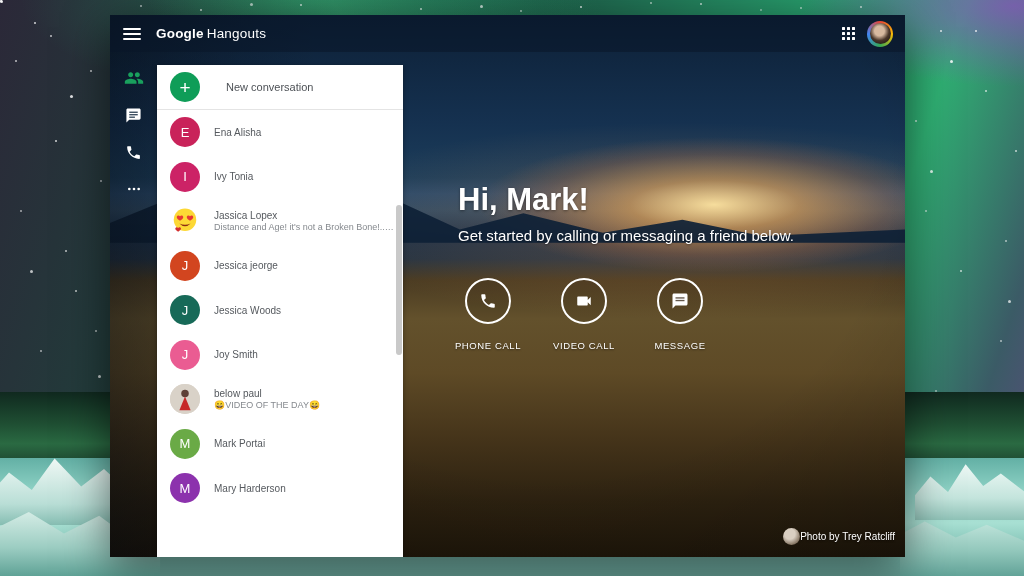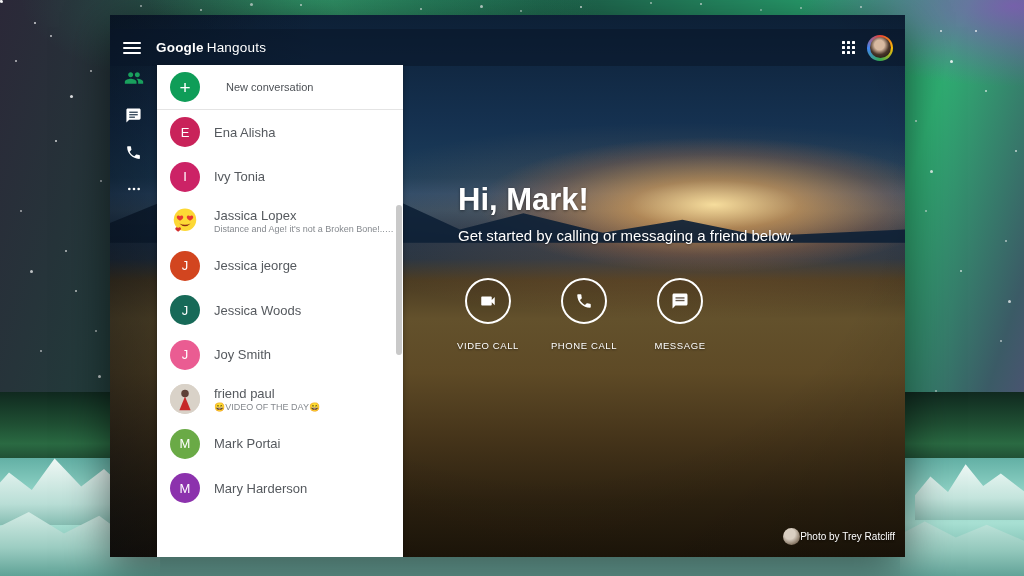--- a/index.html
+++ b/index.html
@@ -51,21 +51,21 @@
     background:linear-gradient(180deg,#0d2036 0%,#153150 20%,#1c3d5a 30%,#29496a 33%,#2f4a63 36%,#1c3048 41%,#233242 45%,#4a3b22 49%,#63512c 56%,#5e4a26 66%,#45341a 78%,#2c2110 90%,#1e160a 100%); }
   .photo-glow { position:absolute; inset:0;
     background:radial-gradient(ellipse 38% 16% at 76% 35%, rgba(255,228,160,.95) 0%, rgba(250,175,85,.55) 28%, rgba(220,125,60,.22) 58%, transparent 78%),
                radial-gradient(ellipse 70% 26% at 72% 38%, rgba(255,160,80,.22), transparent 70%); }
   .photo-mountains { position:absolute; left:0; top:30%; width:100%; height:12%; background:#0e2136; opacity:.92;
     clip-path:polygon(0 70%,6% 40%,12% 75%,20% 25%,28% 70%,36% 35%,44% 80%,52% 55%,62% 85%,72% 65%,82% 90%,100% 80%,100% 100%,0 100%); }
   .photo-vignette { position:absolute; inset:0;
     background:linear-gradient(90deg, rgba(5,10,18,.4), transparent 26%),
                radial-gradient(ellipse at 55% 32%, transparent 55%, rgba(0,0,0,.28) 100%); }
 
-  .topbar { position:absolute; left:0; top:14px; width:100%; height:37px; background:rgba(9,22,40,.55);
+  .topbar { position:absolute; left:0; top:0; width:100%; height:37px; background:rgba(9,22,40,.55);
     display:flex; align-items:center; color:#fff; }
   .hamburger { width:18px; height:12px; margin-left:13px; display:flex; flex-direction:column; justify-content:space-between; cursor:pointer; }
   .hamburger span { display:block; height:2px; background:#fff; border-radius:1px; }
   .app-title { margin-left:15px; font-size:13.5px; letter-spacing:.2px; }
   .app-title .brand { font-weight:700; }
   .app-title .product { font-weight:400; margin-left:3px; }
   .topbar-right { margin-left:auto; display:flex; align-items:center; gap:12px; margin-right:12px; }
   .apps-grid { display:grid; grid-template-columns:repeat(3,3px); grid-template-rows:repeat(3,3px); gap:2px; cursor:pointer; }
   .apps-grid i { background:#fff; border-radius:.5px; }
   .avatar-ring { width:26px; height:26px; border-radius:50%; padding:2.5px; cursor:pointer;
@@ -77,21 +77,21 @@
   .rail-btn { width:24px; height:24px; display:flex; align-items:center; justify-content:center; cursor:pointer; }
 
   .panel { position:absolute; left:47px; top:50px; width:246px; bottom:0; background:#fff; box-shadow:0 1px 5px rgba(0,0,0,.35); overflow:hidden; }
   .new-conv { height:45px; display:flex; align-items:center; padding-left:13px; cursor:pointer; border-bottom:1px solid #e4e4e4; }
   .new-conv .plus { width:30px; height:30px; border-radius:50%; display:flex; align-items:center; justify-content:center; color:#fff; font-size:19px; font-weight:400; line-height:1; }
   .new-conv .lbl { margin-left:14px; font-size:11px; color:#4d5156;padding-left:12px; }
   .row { height:44.5px; display:flex; align-items:center; padding-left:13px; cursor:pointer; }
   .av { width:30px; height:30px; border-radius:50%; flex:none; display:flex; align-items:center; justify-content:center;
     color:#fff; font-size:13px; background:#e8e5df; overflow:hidden; }
   .meta { margin-left:14px; min-width:0; }
-  .nm { font-size:13px; color:#55595e; white-space:nowrap; }
+  .nm { font-size:10px; color:#55595e; white-space:nowrap; }
   .sb { font-size:9px; color:#85898e; margin-top:1px; white-space:nowrap; overflow:hidden; text-overflow:ellipsis; max-width:190px; }
   .sb:empty { display:none; }
   .scroll-thumb { position:absolute; right:1px; top:140px; width:6px; height:150px; background:#c9c9c9; border-radius:3px; }
 
   .main-content { position:absolute; left:293px; top:37px; right:0; bottom:0; color:#fff; }
   .greeting { position:absolute; left:55px; top:130px; font-size:31px; font-weight:700; text-shadow:0 1px 3px rgba(0,0,0,.4); }
   .sub { position:absolute; left:55px; top:175px; font-size:15px; font-weight:400; text-shadow:0 1px 2px rgba(0,0,0,.4); }
   .actions { position:absolute; left:55px; top:226px; display:flex; gap:36px; }
   .action { display:flex; flex-direction:column; align-items:center; width:60px; cursor:pointer; }
   .action .circ { width:46px; height:46px; border:2px solid #fff; border-radius:50%; display:flex; align-items:center; justify-content:center; background:rgba(0,0,0,.08); }
@@ -245,21 +245,21 @@
 
       <div class="row">
         <div class="av" style="background:#ded6cd;">
           <svg width="30" height="30" viewBox="0 0 24 24">
             <rect width="24" height="24" fill="#d9d2c8"></rect>
             <circle cx="12" cy="7.5" r="3" fill="#5d4037"></circle>
             <path d="M12 10 L7.5 21 L16.5 21 Z" fill="#c62828"></path>
           </svg>
         </div>
         <div class="meta">
-            <div class="nm">friend paul</div>
+            <div class="nm">below paul</div>
             <div class="sb">😄VIDEO OF THE DAY😄</div>
           </div>
       </div>
 
       <div class="row">
         <div class="av" style="background: rgb(106, 170, 70);">
             <span>M</span>
           </div>
         <div class="meta">
             <div class="nm">Mark Portai</div>
@@ -276,35 +276,35 @@
       </div>
 
       <div class="scroll-thumb"></div>
     </div>
 
     <div class="main-content">
       <div class="greeting">Hi, Mark!</div>
       <div class="sub">Get started by calling or messaging a friend below.</div>
 
       <div class="actions">
+        <div class="action">
+          <div class="circ">
+            <svg width="18" height="18" viewBox="0 0 24 24">
+                <path fill="#fff" d="M6.62 10.79c1.44 2.83 3.76 5.14 6.59 6.59l2.2-2.2c.27-.27.67-.36 1.02-.24 1.12.37 2.33.57 3.57.57.55 0 1 .45 1 1V20c0 .55-.45 1-1 1-9.39 0-17-7.61-17-17 0-.55.45-1 1-1h3.5c.55 0 1 .45 1 1 0 1.25.2 2.45.57 3.57.11.35.03.74-.25 1.02l-2.2 2.2z"></path>
+              </svg>
+          </div>
+          <div class="albl">PHONE CALL</div>
+        </div>
         <div class="action">
           <div class="circ">
             <svg width="18" height="18" viewBox="0 0 24 24">
                 <path fill="#fff" d="M17 10.5V7c0-.55-.45-1-1-1H4c-.55 0-1 .45-1 1v10c0 .55.45 1 1 1h12c.55 0 1-.45 1-1v-3.5l4 4v-11l-4 4z"></path>
               </svg>
           </div>
           <div class="albl">VIDEO CALL</div>
-        </div>
-        <div class="action">
-          <div class="circ">
-            <svg width="18" height="18" viewBox="0 0 24 24">
-                <path fill="#fff" d="M6.62 10.79c1.44 2.83 3.76 5.14 6.59 6.59l2.2-2.2c.27-.27.67-.36 1.02-.24 1.12.37 2.33.57 3.57.57.55 0 1 .45 1 1V20c0 .55-.45 1-1 1-9.39 0-17-7.61-17-17 0-.55.45-1 1-1h3.5c.55 0 1 .45 1 1 0 1.25.2 2.45.57 3.57.11.35.03.74-.25 1.02l-2.2 2.2z"></path>
-              </svg>
-          </div>
-          <div class="albl">PHONE CALL</div>
         </div>
         <div class="action">
           <div class="circ">
             <svg width="18" height="18" viewBox="0 0 24 24">
                 <path fill="#fff" d="M20 2H4c-1.1 0-2 .9-2 2v18l4-4h14c1.1 0 2-.9 2-2V4c0-1.1-.9-2-2-2z"></path>
                 <rect x="6" y="7" width="12" height="1.8" fill="rgba(60,45,30,.8)"></rect>
                 <rect x="6" y="10.5" width="12" height="1.8" fill="rgba(60,45,30,.8)"></rect>
               </svg>
           </div>
           <div class="albl">MESSAGE</div>

